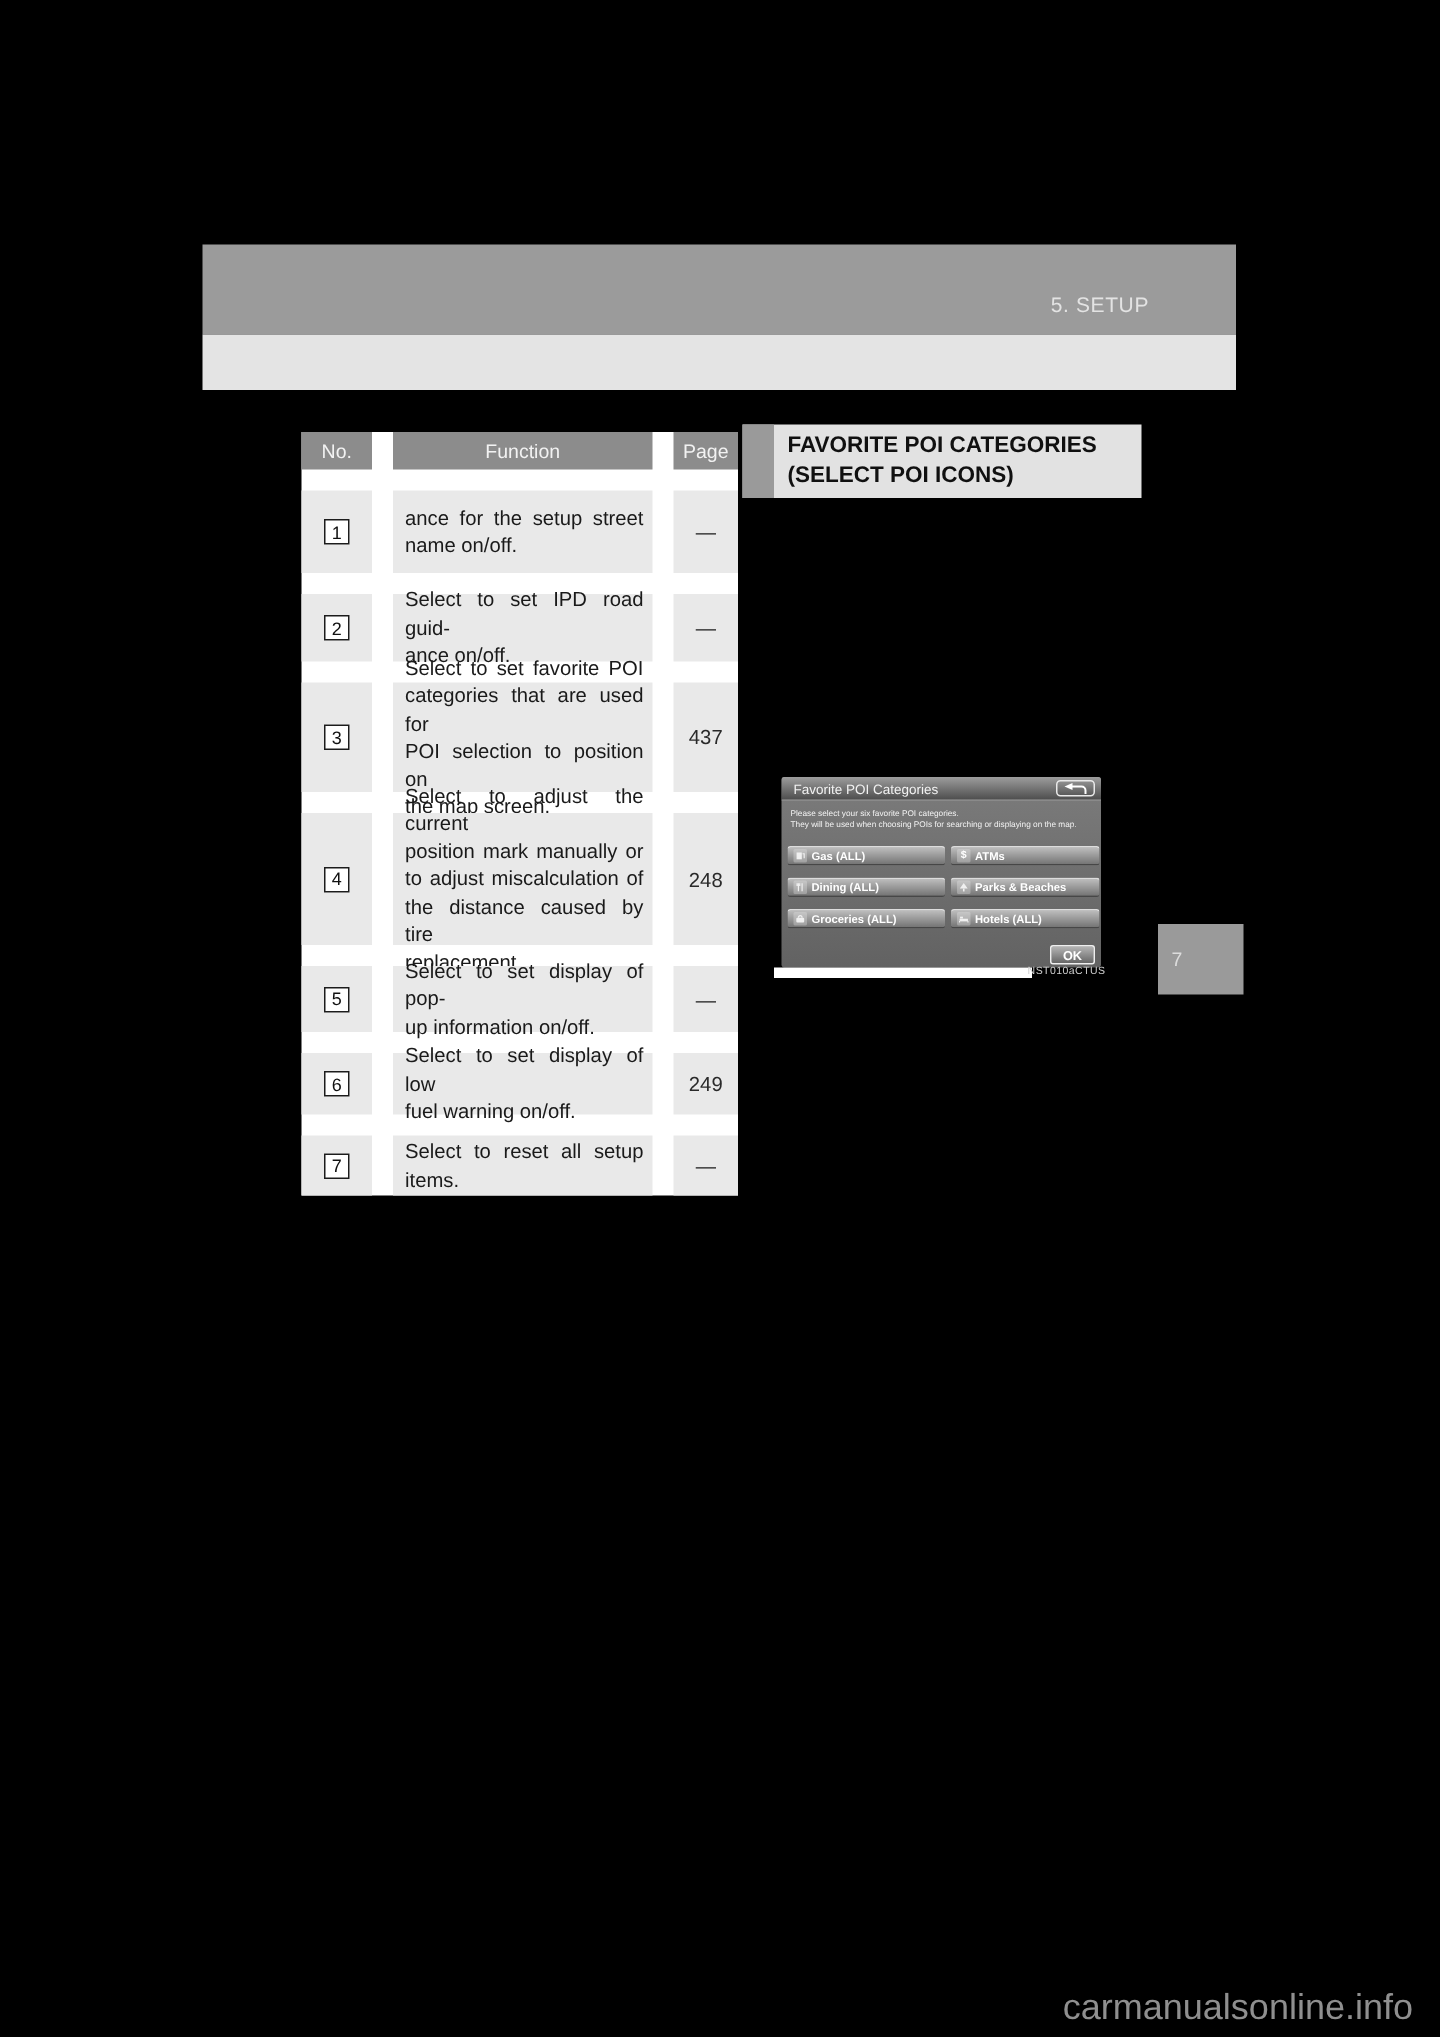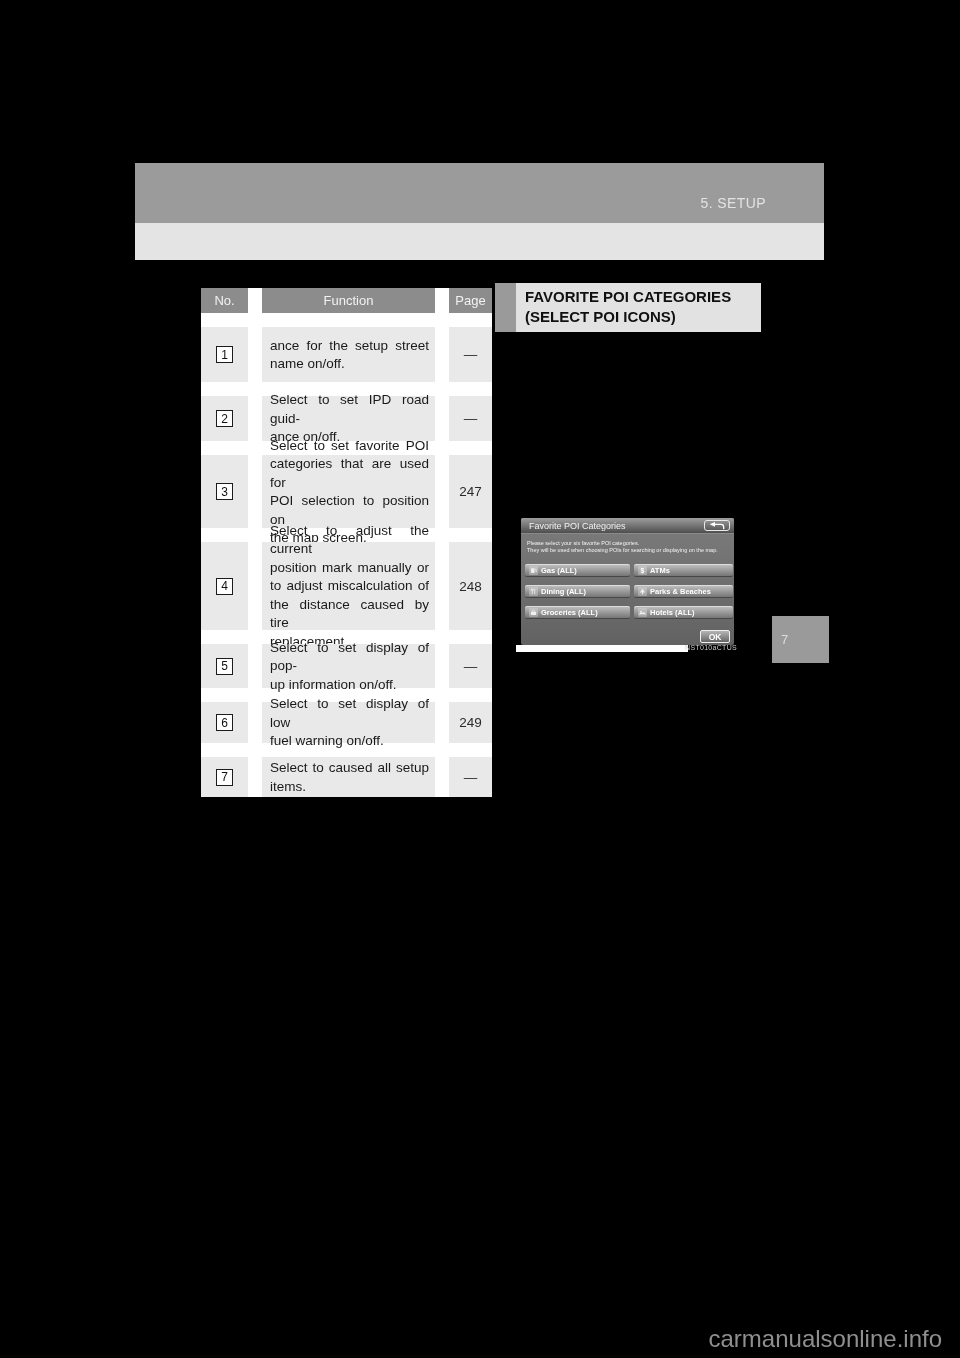--- a/index.html
+++ b/index.html
@@ -100,21 +100,21 @@
 
     <div class="cell no-cell">
       <span class="badge">3</span>
     </div>
     <div class="cell fn-cell">
       <div class="fl just">Select to set favorite POI</div>
       <div class="fl just">categories that are used for</div>
       <div class="fl just">POI selection to position on</div>
       <div class="fl">the map screen.</div>
     </div>
-    <div class="cell pg-cell">247</div>
+    <div class="cell pg-cell">437</div>
 
     <div class="cell no-cell">
       <span class="badge">4</span>
     </div>
     <div class="cell fn-cell">
       <div class="fl just">Select to adjust the current</div>
       <div class="fl just">position mark manually or</div>
       <div class="fl just">to adjust miscalculation of</div>
       <div class="fl just">the distance caused by tire</div>
       <div class="fl">replacement.</div>
@@ -136,21 +136,21 @@
     <div class="cell fn-cell">
       <div class="fl just">Select to set display of low</div>
       <div class="fl">fuel warning on/off.</div>
     </div>
     <div class="cell pg-cell">249</div>
 
     <div class="cell no-cell">
       <span class="badge">7</span>
     </div>
     <div class="cell fn-cell">
-      <div class="fl just">Select to caused all setup</div>
+      <div class="fl just">Select to reset all setup</div>
       <div class="fl">items.</div>
     </div>
     <div class="cell pg-cell">—</div>
   </div>
 
   <div class="section-head">
     <div class="section-tab"></div>
     <div class="section-text">
       <div>FAVORITE POI CATEGORIES</div>
       <div>(SELECT POI ICONS)</div>

